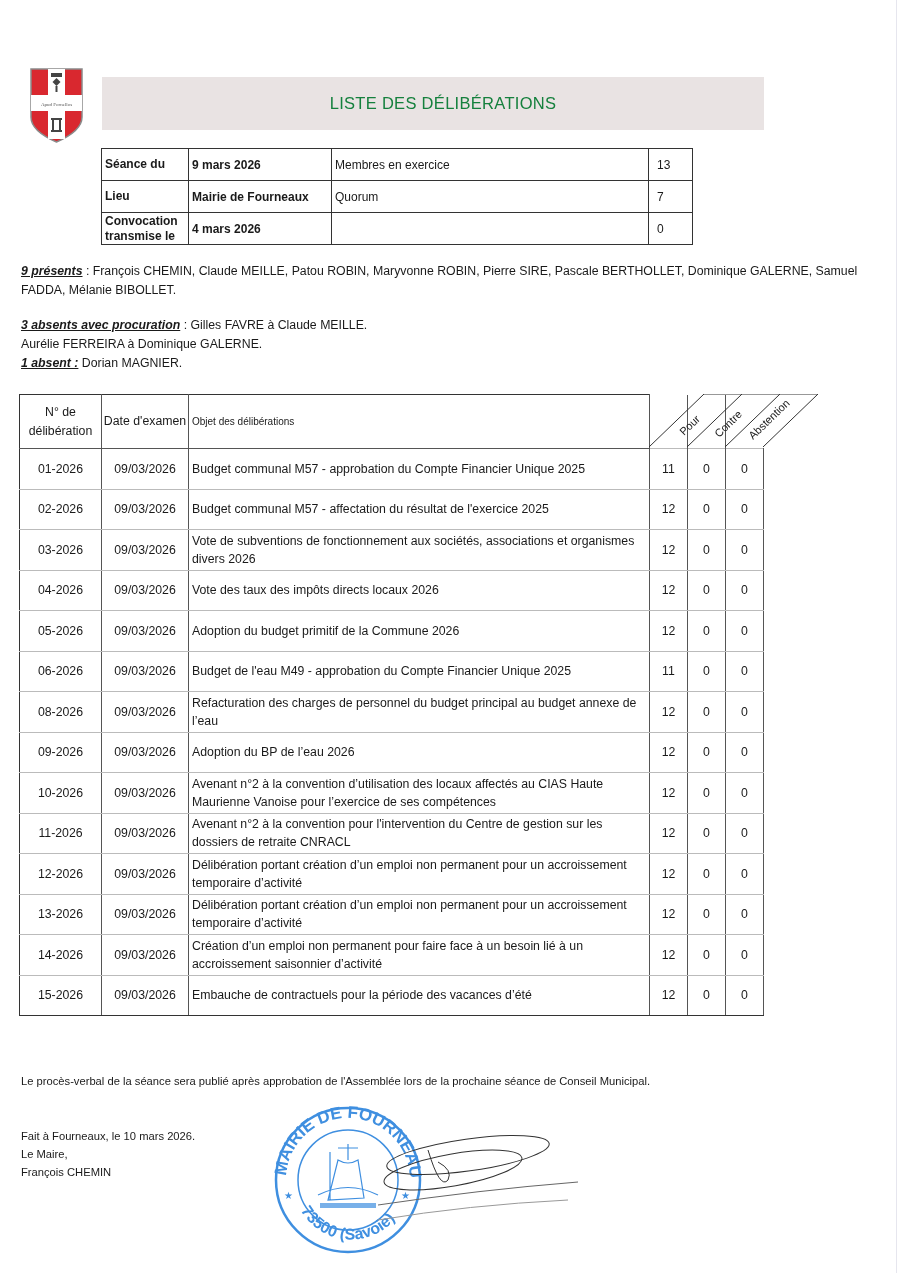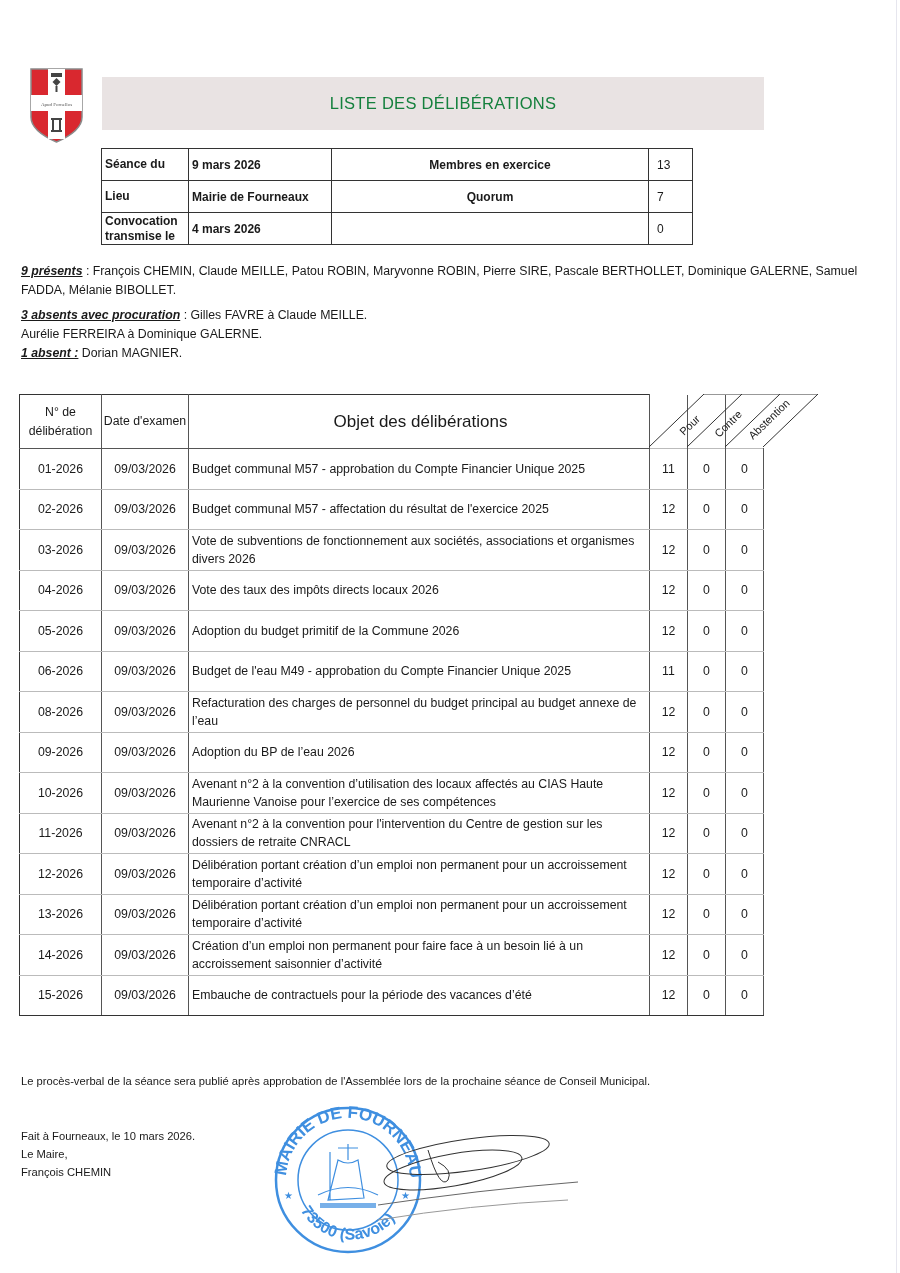--- a/index.html
+++ b/index.html
@@ -15,40 +15,40 @@
   
   .title-banner { left:102px; top:77px; width:662px; height:53px; background:#e9e3e3;
                   display:flex; align-items:center; justify-content:center; }
   .title-banner span { font-size:16.5px; letter-spacing:0.3px; color:#15803d; padding-left:20px; }
 
   
   table.info { position:absolute; left:101px; top:148px; border-collapse:collapse; font-size:12px; }
   table.info td { border:1px solid #333; height:31px; padding:0 3px; vertical-align:middle; }
   table.info td.lbl { font-weight:bold; width:80px; line-height:15px; }
   table.info td.c2 { width:136px;font-weight:bold; }
-  table.info td.c3 { width:310px; font-weight:bold;text-align:center; }
+  table.info td.c3 { width:310px; font-weight:normal; }
   table.info td.c4 { width:32px;padding-left:8px; }
 
   
   .attendance { left:21px; top:262px; width:860px; font-size:12.3px; line-height:19px; }
   .attendance p { margin:0; }
-  .attendance .gap { margin-top:6px; }
+  .attendance .gap { margin-top:16px; }
   .attendance u { font-weight:bold; font-style:italic; text-decoration:underline; }
 
   
   .delib { left:19px; top:394px; }
   table.dl { border-collapse:collapse; font-size:12.3px; }
   table.dl td, table.dl th { border:1px solid #555; padding:0; vertical-align:middle; }
   table.dl th { font-weight:normal; height:53px; border-top:1.5px solid #333; }
   table.dl tr.row td { height:39.5px; border-top:1px solid #bbb; border-bottom:1px solid #bbb; }
   table.dl .num { width:81px; text-align:center; }
   table.dl .date { width:86px; text-align:center; }
   table.dl .obj { width:457px; text-align:left; padding-left:3px; line-height:18px; }
   table.dl .vote { width:37px; text-align:center; }
-  table.dl th.obj { text-align:center; font-size:17px;margin-left:16px; }
+  table.dl th.obj { font-size:10px;margin-left:16px; }
   table.dl th.vote-h { border:none; border-left:1px solid #555; position:relative; }
   table.dl th.num, table.dl th.date { line-height:19px; }
   table.dl tr:last-child td { border-bottom:1.5px solid #333; }
   table.dl td:first-child, table.dl th:first-child { border-left:1.5px solid #333; }
   .vote-headers { position:absolute; left:630px; top:0px; width:200px; height:54px; }
 
   .footer-note { left:21px; top:1075px; font-size:11.2px; }
   .signoff { left:21px; top:1127px; font-size:11.2px; line-height:18px; }
   .signoff p { margin:0; }
   .stamp { left:268px; top:1100px; width:330px; height:160px; }

